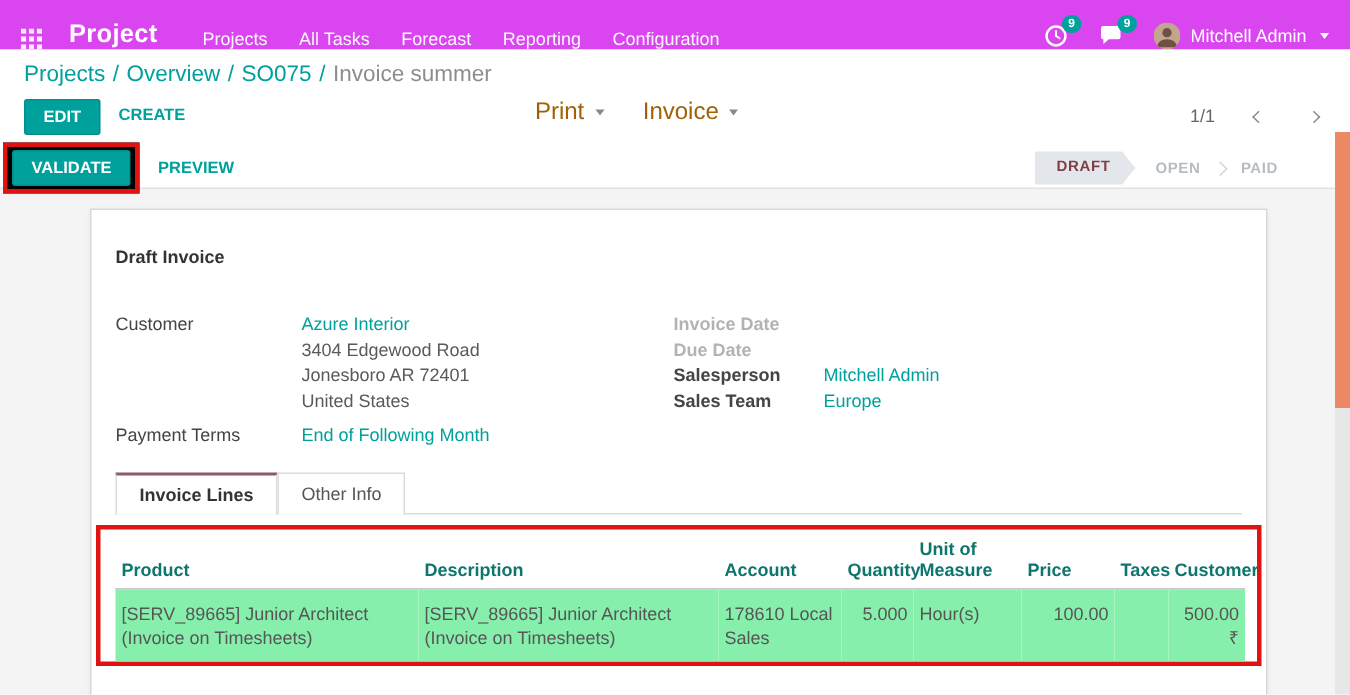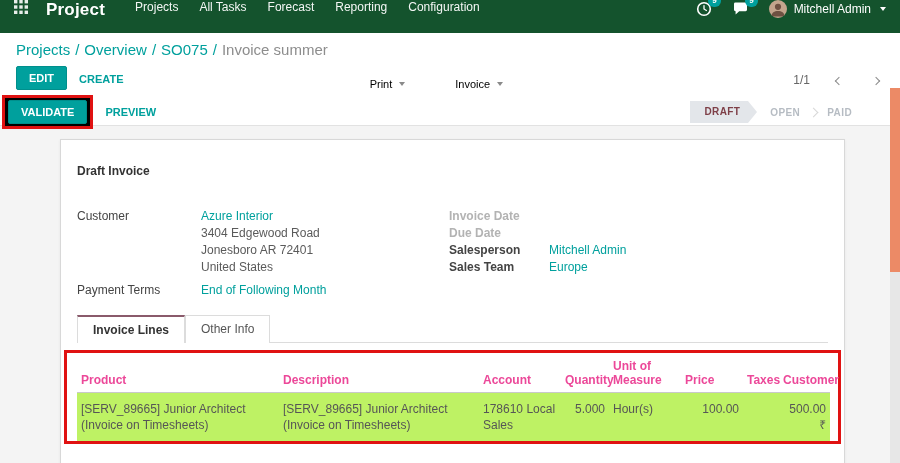--- a/index.html
+++ b/index.html
@@ -1,41 +1,41 @@
 <!DOCTYPE html>
 <html><head>
 <meta charset="utf-8">
 <style>
   * { margin:0; padding:0; box-sizing:border-box; }
   html,body { width:900px; height:463px; overflow:hidden; }
   body { font-family:"Liberation Sans", sans-serif; background:#f4f4f4; position:relative; font-size:12px; color:#4c4c4c; }
 
   
-  .navbar { height:33px; background:#14532d; display:flex; align-items:flex-start; padding:0 14px; color:#fff; }
+  .navbar { height:33px; background:#d946ef; display:flex; align-items:flex-end; padding:0 14px; color:#fff; }
   .apps-btn { display:flex; align-items:center; cursor:pointer; margin-right:18px; }
   .brand { font-size:17px; font-weight:bold; margin-right:30px; letter-spacing:.2px; }
   .nav-menu { display:flex; gap:21px; font-size:12px; }
   .nav-item { cursor:pointer; opacity:.95; }
   .nav-right { margin-left:auto; display:flex; align-items:center; gap:20px; }
   .systray-icon { position:relative; cursor:pointer; display:flex; align-items:center; }
   .badge { position:absolute; top:-6px; right:-9px; background:#00a09d; color:#fff; font-size:8px; font-weight:bold; line-height:1; padding:2px 4px; border-radius:8px; }
   .user-menu { display:flex; align-items:center; gap:7px; font-size:12px; cursor:pointer; }
   .avatar { width:18px; height:18px; border-radius:50%; overflow:hidden; flex:0 0 auto; }
   .caret { display:inline-block; width:0; height:0; border-left:3.5px solid transparent; border-right:3.5px solid transparent; border-top:4px solid currentColor; margin-left:2px; vertical-align:middle; }
 
   
   .top-white { background:#fff; }
   .breadcrumb-row { padding:8px 16px 2px; font-size:15px; color:#8d8d8d; }
   .bc-link { color:#00a09d; text-decoration:none; cursor:pointer; }
   .bc-sep { color:#00a09d; margin:0 5px; }
-  .control-row { display:flex; align-items:flex-end; padding:6px 16px 9px; }
+  .control-row { display:flex; align-items:flex-start; padding:6px 16px 9px; }
   .btn-teal { background:#00a09d; color:#fff; border:1px solid #008f8c; font-weight:bold; font-size:11px; padding:5px 12px; border-radius:2px; cursor:pointer; font-family:inherit; }
   .btn-flat { background:none; border:none; color:#00a09d; font-weight:bold; font-size:11px; padding:5px 12px; cursor:pointer; font-family:inherit; }
   .center-actions { margin:0 auto; display:flex; gap:26px; align-items:center; transform:translateX(-40px); }
-  .dd-btn { background:none; border:none; font-family:inherit; font-size:11px; color:#000000; cursor:pointer; display:flex; align-items:center; gap:5px;margin-left:24px; }
+  .dd-btn { background:none; border:none; font-family:inherit; font-size:16px; color:#a16207; cursor:pointer; display:flex; align-items:center; gap:5px; }
   .dd-btn .caret { border-top-color:#8a8a8a; }
   .pager { display:flex; align-items:center; gap:21px; color:#666; font-size:12px; }
   .chev { display:inline-block; width:6px; height:6px; border-top:1.5px solid #8a8a8a; border-right:1.5px solid #8a8a8a; }
   .chev-left { transform:rotate(-135deg); }
   .chev-right { transform:rotate(45deg); }
   .pager-btn { background:none; border:none; cursor:pointer; padding:3px 5px; }
 
   
   .statusbar { display:flex; align-items:center; padding:0 16px 0 10px; border-bottom:1px solid #e2e2e2; height:27px; position:relative; background:#fff; }
   .annotation { border:3px solid #e01212; }
@@ -64,23 +64,23 @@
 
   
   .tabs { display:flex; margin-top:16px; border-bottom:1px solid #dcdcdc; }
   .tab { font-size:12px; padding:6px 15px; cursor:pointer; color:#555; border:1px solid transparent; border-bottom:none; margin-bottom:-1px; }
   .tab.active { background:#fff; border-color:#dcdcdc; border-top:2px solid #8a5a6b; color:#333; font-weight:bold; }
   .tab.inactive { border-color:#dcdcdc; background:#fff; }
 
   
   .table-annotation { margin:7px -13px 0; border:3px solid #e01212; padding:0 10px; background:#fff; }
   table.lines { width:100%; border-collapse:collapse; table-layout:fixed; font-size:12px; }
-  table.lines th { font-weight:bold; color:#ec4899; text-align:left; vertical-align:bottom; padding:6px 4px 5px; border-bottom:1px solid #c9c9c9; }
+  table.lines th { font-weight:bold; color:#0f766e; text-align:left; vertical-align:bottom; padding:6px 4px 5px; border-bottom:1px solid #c9c9c9; }
   table.lines td { color:#565656; padding:8px 4px; vertical-align:top; line-height:16px; }
-  table.lines tr.data-row { background:#bef264; cursor:pointer; }
+  table.lines tr.data-row { background:#86efac; cursor:pointer; }
   .num { text-align:right; }
   .c-product{width:202px;} .c-desc{width:200px;} .c-account{width:82px;} .c-qty{width:48px;} .c-uom{width:72px;} .c-price{width:62px;} .c-taxes{width:36px;} .c-subtotal{width:51px;}
 
   
   .scroll-track { position:absolute; top:88px; right:0; width:10px; height:375px; background:#e7e7e7; z-index:60; }
   .scroll-thumb { width:100%; height:184px; background:#ec8a66; cursor:pointer; }
 </style>
 </head>
 <body>
 

